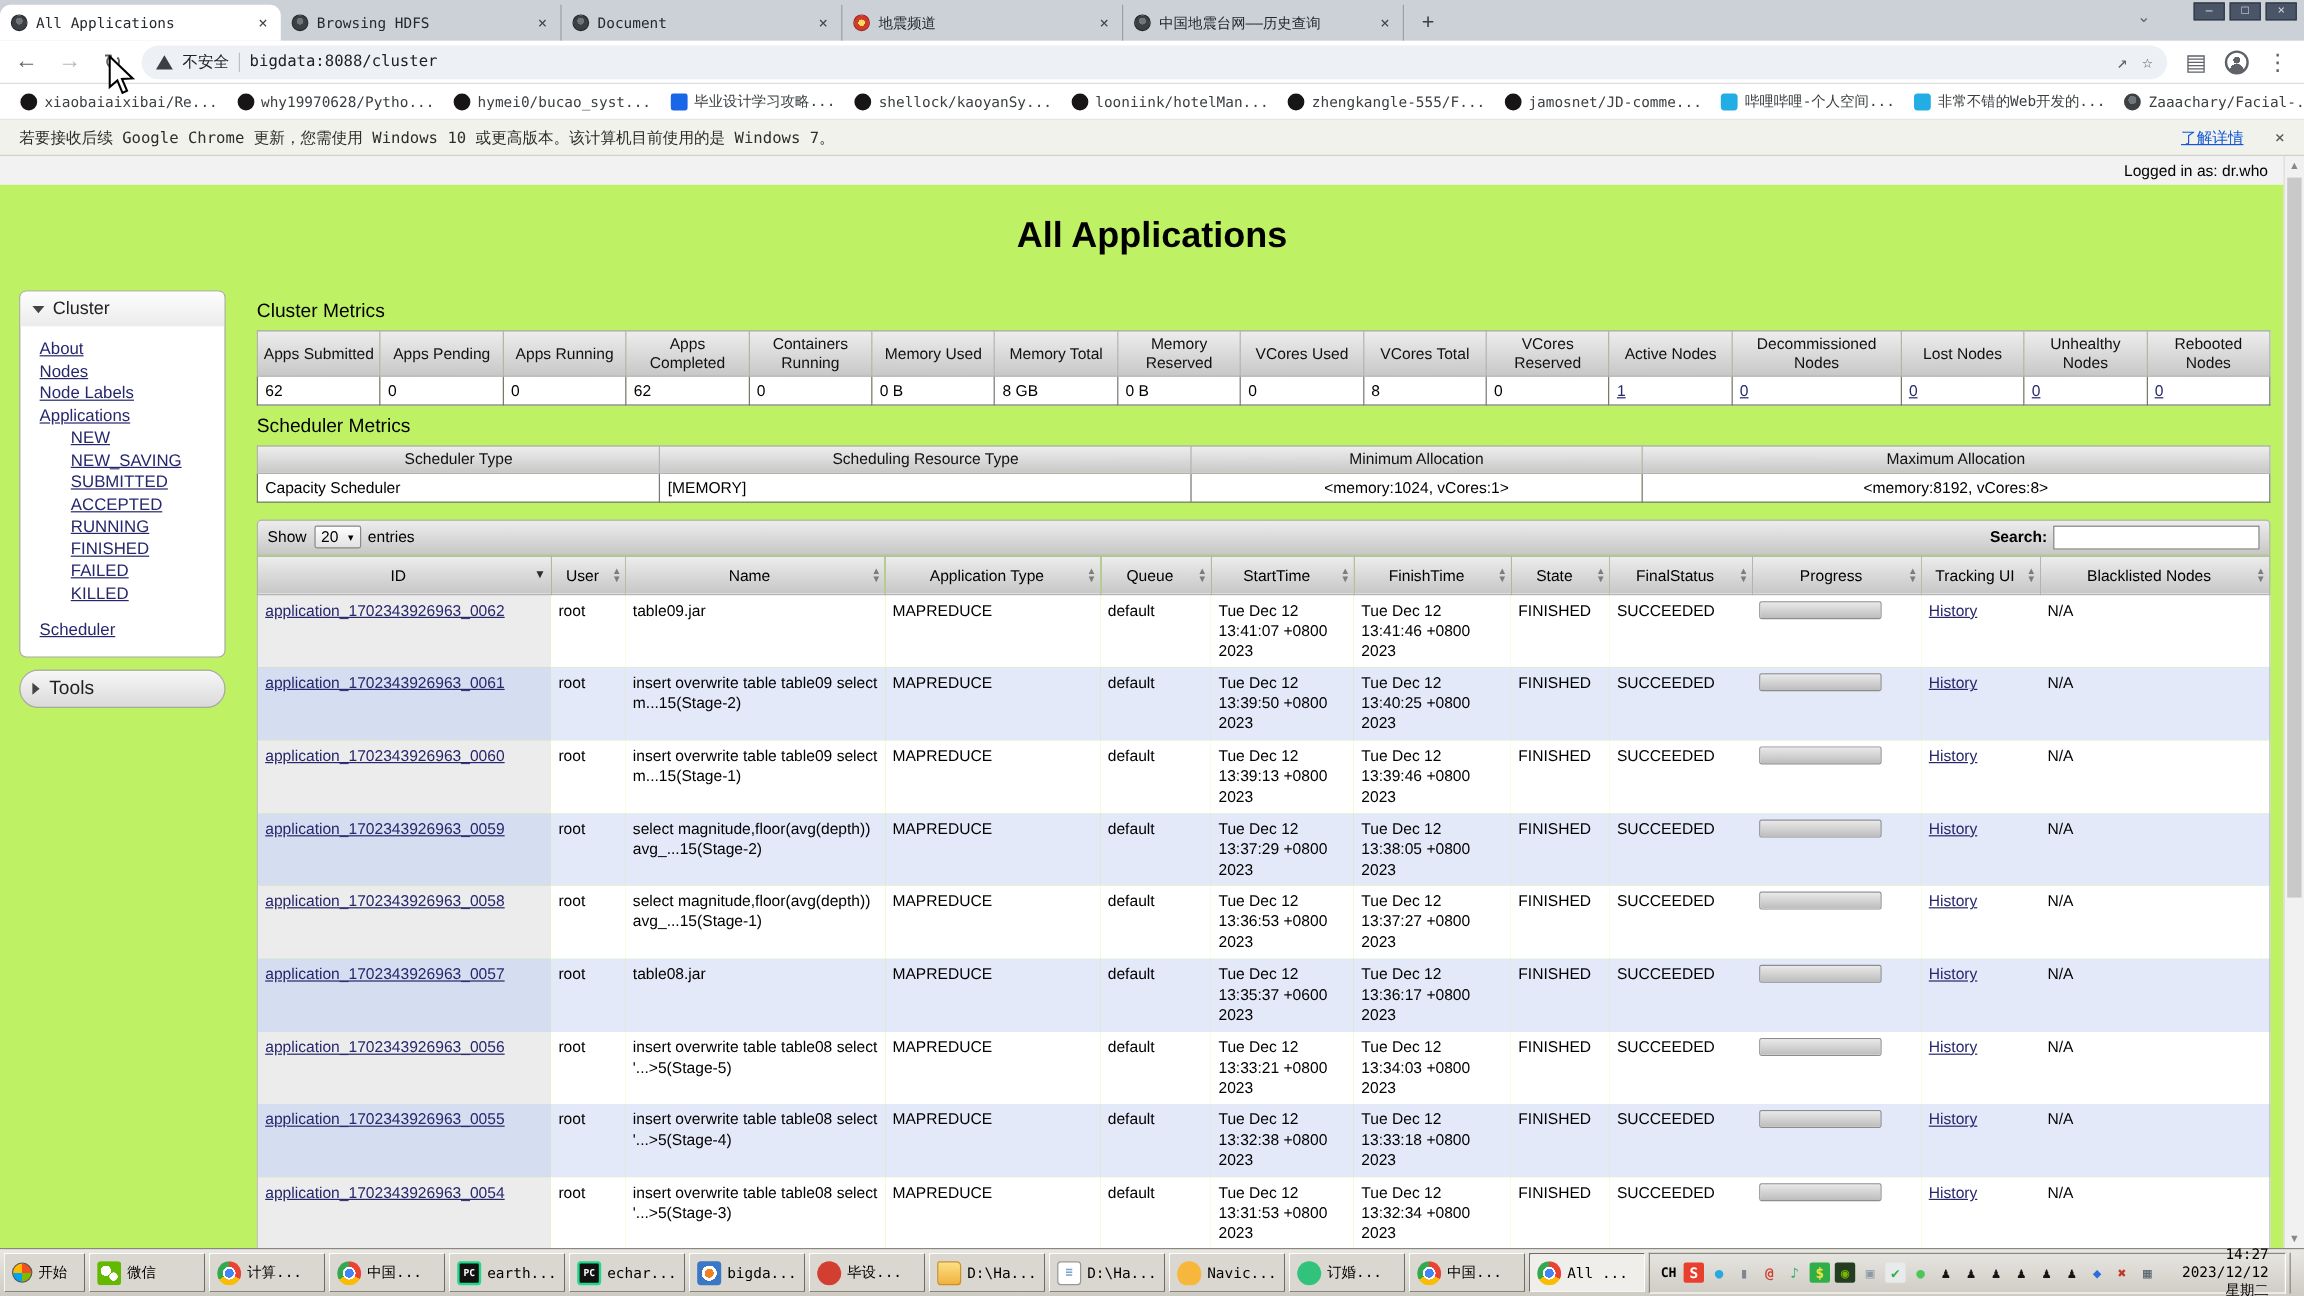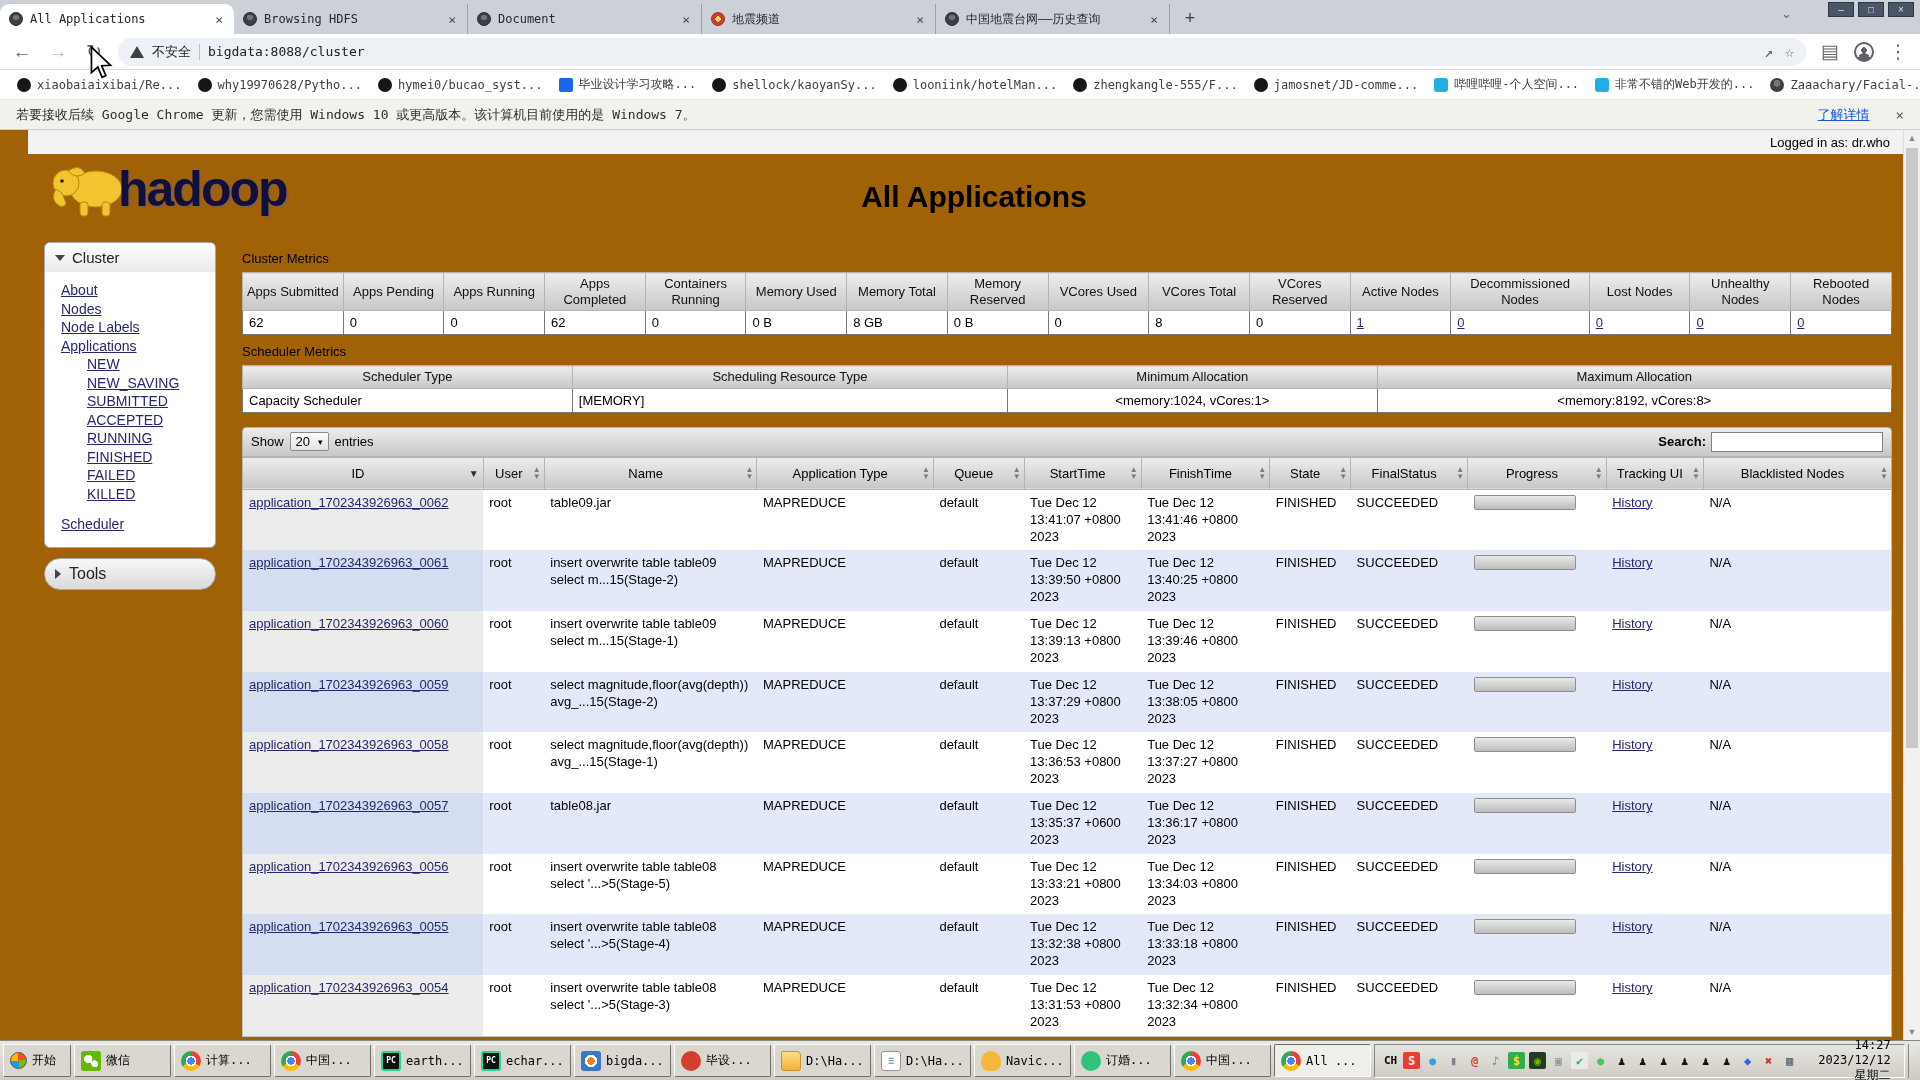--- a/index.html
+++ b/index.html
@@ -48,21 +48,21 @@
   .bm-bili { background:#23ade5; border-radius:3px; }
   .bm-doc { background:#1a66e8; border-radius:2px; }
   .bm-globe { border-radius:50%; background:radial-gradient(circle at 50% 38%, #70757c 0 30%, #3c4043 31%); }
 
   .infobar { height:30px; background:#f2f2ec; border-bottom:1px solid #cfcfc6; display:flex; align-items:center;
     padding:0 16px; font:13px "DejaVu Sans Mono", monospace; color:#2d2d2d; }
   .infobar-link { margin-left:auto; color:#1558d6; text-decoration:underline; }
   .infobar-close { margin-left:26px; color:#555; font-size:14px; }
 
   
-  .page { position:relative; height:910px; background:#a16207; overflow:hidden;padding-left:28px; }
+  .page { position:relative; height:910px; background:#bef264; overflow:hidden; }
   .loggedin { height:24px; background:#f2f2f2; font-size:13px; color:#000; text-align:right;
     padding:5px 30px 0 0; }
   .header-row { position:relative; height:88px; }
   .logo { position:absolute; left:16px; top:4px; display:flex; align-items:center; }
   .logo-word { font-size:50px; font-weight:800; letter-spacing:-2px; color:#10103f;
     text-shadow:2px 2px 0 rgba(90,90,160,.3); margin-left:-14px; }
   .page-title { position:absolute; left:0; right:0; top:26px; text-align:center;
     font-size:30px; font-weight:bold; color:#000; }
 
   .content-row { display:flex; gap:26px; padding:0 28px 0 16px; align-items:flex-start; }
@@ -76,21 +76,21 @@
     border-left:6px solid #444; }
   .side-links { padding:8px 6px 12px 16px; }
   .side-links a, .page a { color:#27276d; text-decoration:underline; cursor:pointer; }
   .side-links a { display:block; margin:2px 0; line-height:1.18; }
   .states { margin-left:26px; }
   .sched { margin-top:14px; }
   .tools-bar { margin-top:10px; border:1px solid #a8a8a8; border-radius:16px; padding:6px 10px; font-size:16px;
     background:linear-gradient(#f7f7f7,#dadada); display:flex; align-items:center; gap:8px; color:#222; }
 
   .main { flex:1; min-width:0; }
-  .metric-h { font-size:13px; font-weight:500; color:#000; margin:9px 0 6px; }
+  .metric-h { font-size:16px; font-weight:500; color:#000; margin:9px 0 6px; }
   table { border-collapse:collapse; width:100%; font-size:13px; table-layout:fixed; }
   .cm th, .sm th { background:linear-gradient(#ededed,#c7c7c7); border:1px solid #b3b3b3;
     font-weight:400; text-align:center; padding:3px 3px; line-height:1.2; color:#111; }
   .cm td, .sm td { border:1px solid #787878; background:#fff; padding:4px 6px; }
   .cm th:nth-child(13){ width:8.4%; }
   .sm col.c1{width:20%} .sm col.c2{width:26.4%} .sm col.c3{width:22.4%} .sm col.c4{width:31.2%}
   .sm td:nth-child(3), .sm td:nth-child(4){ text-align:center; }
 
   .dt-strip { margin-top:14px; height:30px; background:linear-gradient(#ededed,#c7c7c7);
     border:1px solid #b3b3b3; border-radius:4px 4px 0 0; display:flex; align-items:center;
@@ -270,34 +270,20 @@
 
 <div class="infobar">
   <span>若要接收后续 Google Chrome 更新，您需使用 Windows 10 或更高版本。该计算机目前使用的是 Windows 7。</span>
   <span class="infobar-link">了解详情</span>
   <span class="infobar-close">×</span>
 </div>
 
 <div class="page">
   <div class="loggedin">Logged in as: dr.who</div>
   <div class="header-row">
-    <div class="logo">
-      <svg width="88" height="62" viewBox="0 0 88 62">
-        <g fill="#f2c430" stroke="#b8860b" stroke-width="1">
-          <ellipse cx="52" cy="31" rx="26" ry="18"></ellipse>
-          <circle cx="22" cy="25" r="13"></circle>
-          <path d="M12 31 q-6 10 2 16 q6 4 8 -2 l-4 -10 z"></path>
-          <rect x="36" y="44" width="8" height="14" rx="3"></rect>
-          <rect x="58" y="44" width="8" height="14" rx="3"></rect>
-          <path d="M24 13 q11 -8 17 2 q-9 7 -17 -2"></path>
-        </g>
-        <circle cx="18" cy="23" r="1.8" fill="#222"></circle>
-      </svg>
-      <span class="logo-word">hadoop</span>
-    </div>
     <div class="page-title">All Applications</div>
   </div>
 
   <div class="content-row">
 
     <div class="sidebar">
       <div class="box">
         <div class="box-head">
           <span class="tri-down"></span>
           <span>Cluster</span>

